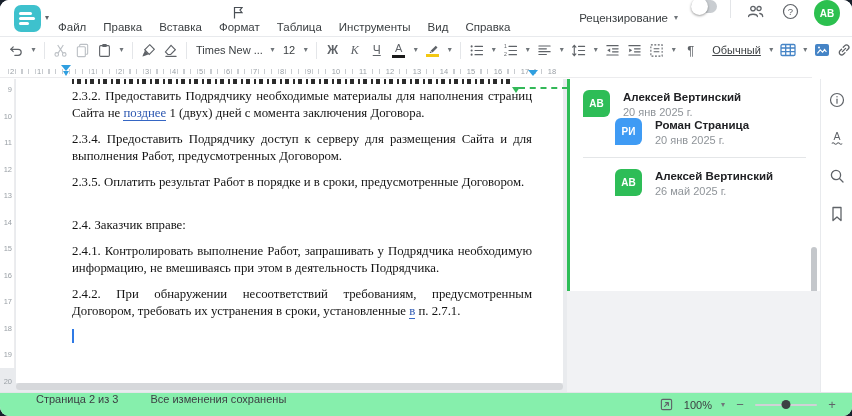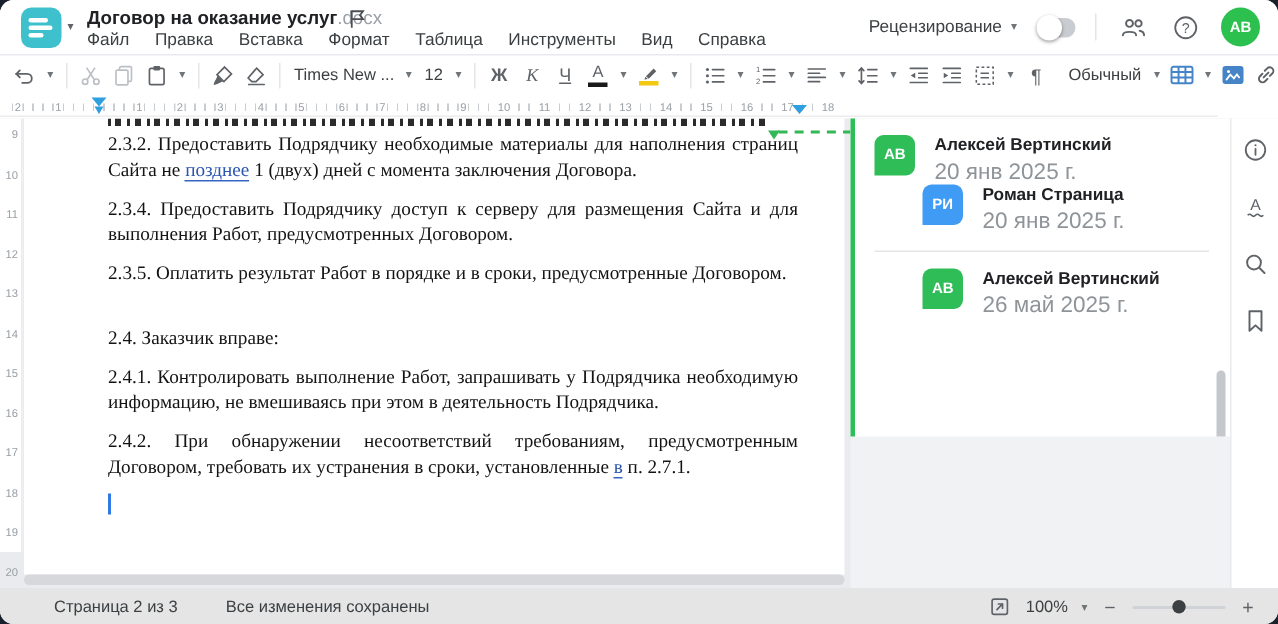--- a/index.html
+++ b/index.html
@@ -15,42 +15,42 @@
   .logo { position:absolute; left:14px; top:5px; width:27px; height:27px; border-radius:7px; background:#3ec1cd;
           display:flex; flex-direction:column; justify-content:center; gap:2.5px; padding:0 5px; }
   .logo i { display:block; height:2.5px; background:#fff; border-radius:2px; }
   .logo i:nth-child(1){ width:13px; } .logo i:nth-child(2){ width:16px; } .logo i:nth-child(3){ width:10px; }
   .logo-caret { position:absolute; left:45px; top:13px; font-size:8px; color:#5f6368; }
   .doc-title { position:absolute; left:58px; top:5px; font-size:12.5px; font-weight:bold; color:#202124; }
   .doc-ext { font-weight:normal; color:#9aa0a6; }
   .flag { position:absolute; left:232px; top:6px; }
   .menu { position:absolute; left:58px; top:21px; display:flex; gap:17px; font-size:11.5px; color:#3c4043; }
   .menu-item { cursor:default; }
-  .header-right { position:absolute; right:12px; top:0; height:36px; display:flex; align-items:center; gap:13px; }
+  .header-right { position:absolute; right:12px; top:0; height:36px; display:flex; gap:13px; }
   .review { display:flex; align-items:center; gap:6px; font-size:11.5px; color:#3c4043; }
   .caret { font-size:8px; color:#70757a; line-height:1; }
   .toggle { width:26px; height:13px; border-radius:7px; background:#c9cdd1; position:relative; }
   .toggle .knob { position:absolute; left:0px; top:-2px; width:17px; height:17px; border-radius:50%;
                   background:#fff; box-shadow:0 1px 2.5px rgba(0,0,0,.4); }
   .hdr-sep { width:1px; height:18px; background:#e3e5e8; }
   .icon-btn { width:22px; height:22px; display:flex; align-items:center; justify-content:center; color:#5f6368; }
   .avatar { width:26px; height:26px; border-radius:50%; background:#2cc04f; color:#fff; font-size:10px; font-weight:bold;
             display:flex; align-items:center; justify-content:center; }
 
   
   .toolbar { position:absolute; top:36px; left:0; right:0; height:27px; border-top:1px solid #e8eaed;
              display:flex; align-items:center; padding:0 6px; gap:1px; background:#fff; }
   .tb-btn { height:22px; min-width:21px; padding:0 1px; display:flex; align-items:center; justify-content:center;
             color:#5f6368; border-radius:3px; position:relative; }
   .tb-btn.disabled { color:#bcc0c5; }
   .tb-caret { min-width:11px; }
   .tb-sep { width:1px; height:17px; background:#e4e6e9; margin:0 4px; flex:none; }
   .tb-select { height:22px; display:flex; align-items:center; font-size:11px; color:#3c4043; padding:0 4px; }
   .tb-select .lbl { overflow:hidden; white-space:nowrap; }
-  .fnt { width:74px; } .fsz { width:24px; } .stl { width:86px; margin-left:6px; }
+  .fnt { width:74px; } .fsz { width:24px; } .stl { width:86px; margin-left:6px;text-decoration:underline; }
   .bold-b { font-weight:bold; font-size:12px; } .ital-b { font-style:italic; font-size:12px; font-family:"Liberation Serif",serif; }
   .und-b { text-decoration:underline; font-size:12px; }
   .stack { display:flex; flex-direction:column; align-items:center; line-height:1; }
   .stack .bar { width:13px; height:3px; margin-top:1px; }
   .pilcrow { font-size:13px; }
 
   
   .h-ruler { position:absolute; top:64px; left:0; width:812px; height:14px; background:#fff; border-bottom:1px solid #ececee; }
   .h-ticks { position:absolute; left:8px; top:5px; width:552px; height:5px;
              background:repeating-linear-gradient(to right, #c9ccd0 0 1px, transparent 1px 6.75px); }
@@ -79,55 +79,54 @@
   .h-scroll { position:absolute; left:16px; width:547px; bottom:2px; height:7px; background:#d6d8db; border-radius:4px; }
 
   
   .comments { position:absolute; left:567px; top:0; width:253px; bottom:0; background:#f1f2f4; }
   .thread { position:relative; background:#fff; border-left:3px solid #2ebd57; padding:11px 14px 10px 13px; height:212px; overflow:hidden; }
   .c-head { display:flex; gap:13px; align-items:flex-start; }
   .c-avatar { flex:none; width:27px; height:27px; border-radius:6px 6px 6px 0; color:#fff; font-weight:bold; font-size:10px;
               display:flex; align-items:center; justify-content:center; }
   .av-green { background:#2ebd57; } .av-blue { background:#3f9bf4; }
   .c-name { font-size:11.5px; font-weight:bold; color:#202124; padding-top:1px; }
-  .c-date { font-size:15px; color:#8f9499; margin-top:3px; }
+  .c-date { font-size:11px; color:#8f9499; margin-top:3px; }
   .c-text { font-size:10.8px; color:#3c4043; line-height:14.5px; margin:9px 0 11px; }
   .reply-head { margin-left:32px; }
   .c-divider { height:1px; background:#e4e6e8; margin:11px 0; }
   .c-scroll { position:absolute; right:3px; top:168px; width:6px; height:58px; background:#c4c7cb; border-radius:3px; }
 
   
   .rail { position:absolute; right:0; top:0; width:32px; bottom:0; background:#fff; border-left:1px solid #e8eaed;
           display:flex; flex-direction:column; align-items:center; padding-top:10px; gap:16px; }
   .rail .icon-btn { color:#5f6368; }
 
   
-  .statusbar { position:absolute; bottom:0; left:0; right:0; height:24px; background:#e5e5e5; border-top:1px solid #e3e5e8;
-               display:flex; align-items:center; padding:0 14px 0 36px; font-size:11px; color:#3c4043; }
+  .statusbar { position:absolute; bottom:0; left:0; right:0; height:24px; background:#86efac; border-top:1px solid #e3e5e8;
+               display:flex; padding:0 14px 0 36px; font-size:11px; color:#3c4043; }
   .sb-left { display:flex; gap:32px; }
   .sb-right { margin-left:auto; display:flex; align-items:center; gap:9px; }
   .zoom-val { font-size:11px; }
   .slider { width:62px; height:2px; background:#cfd2d6; border-radius:1px; position:relative; }
   .slider .dot { position:absolute; left:50%; top:-3.5px; width:9px; height:9px; border-radius:50%; background:#3c4043; transform:translateX(-50%); }
   .pm { font-size:13px; color:#5f6368; width:12px; text-align:center; }
   svg { display:block; }
 </style>
 </head>
 <body>
 
 <div class="window">
 
   <div class="header">
     <div class="logo">
         <i></i>
         <i></i>
         <i></i>
       </div>
     <span class="logo-caret">▾</span>
-    <div class="doc-title"><span>Договор на оказание услуг</span><span class="doc-ext">.docx</span></div>
     <span class="flag">
       <svg width="12" height="13" viewBox="0 0 12 13" fill="none" stroke="#4a4f55" stroke-width="1.2">
           <path d="M2.5 1 v11.5"></path>
           <path d="M2.5 1.5 h7.5 l-2 2.6 2 2.6 H2.5"></path>
         </svg>
     </span>
     <div class="menu">
         <span class="menu-item">Файл</span>
         <span class="menu-item">Правка</span>
         <span class="menu-item">Вставка</span>

